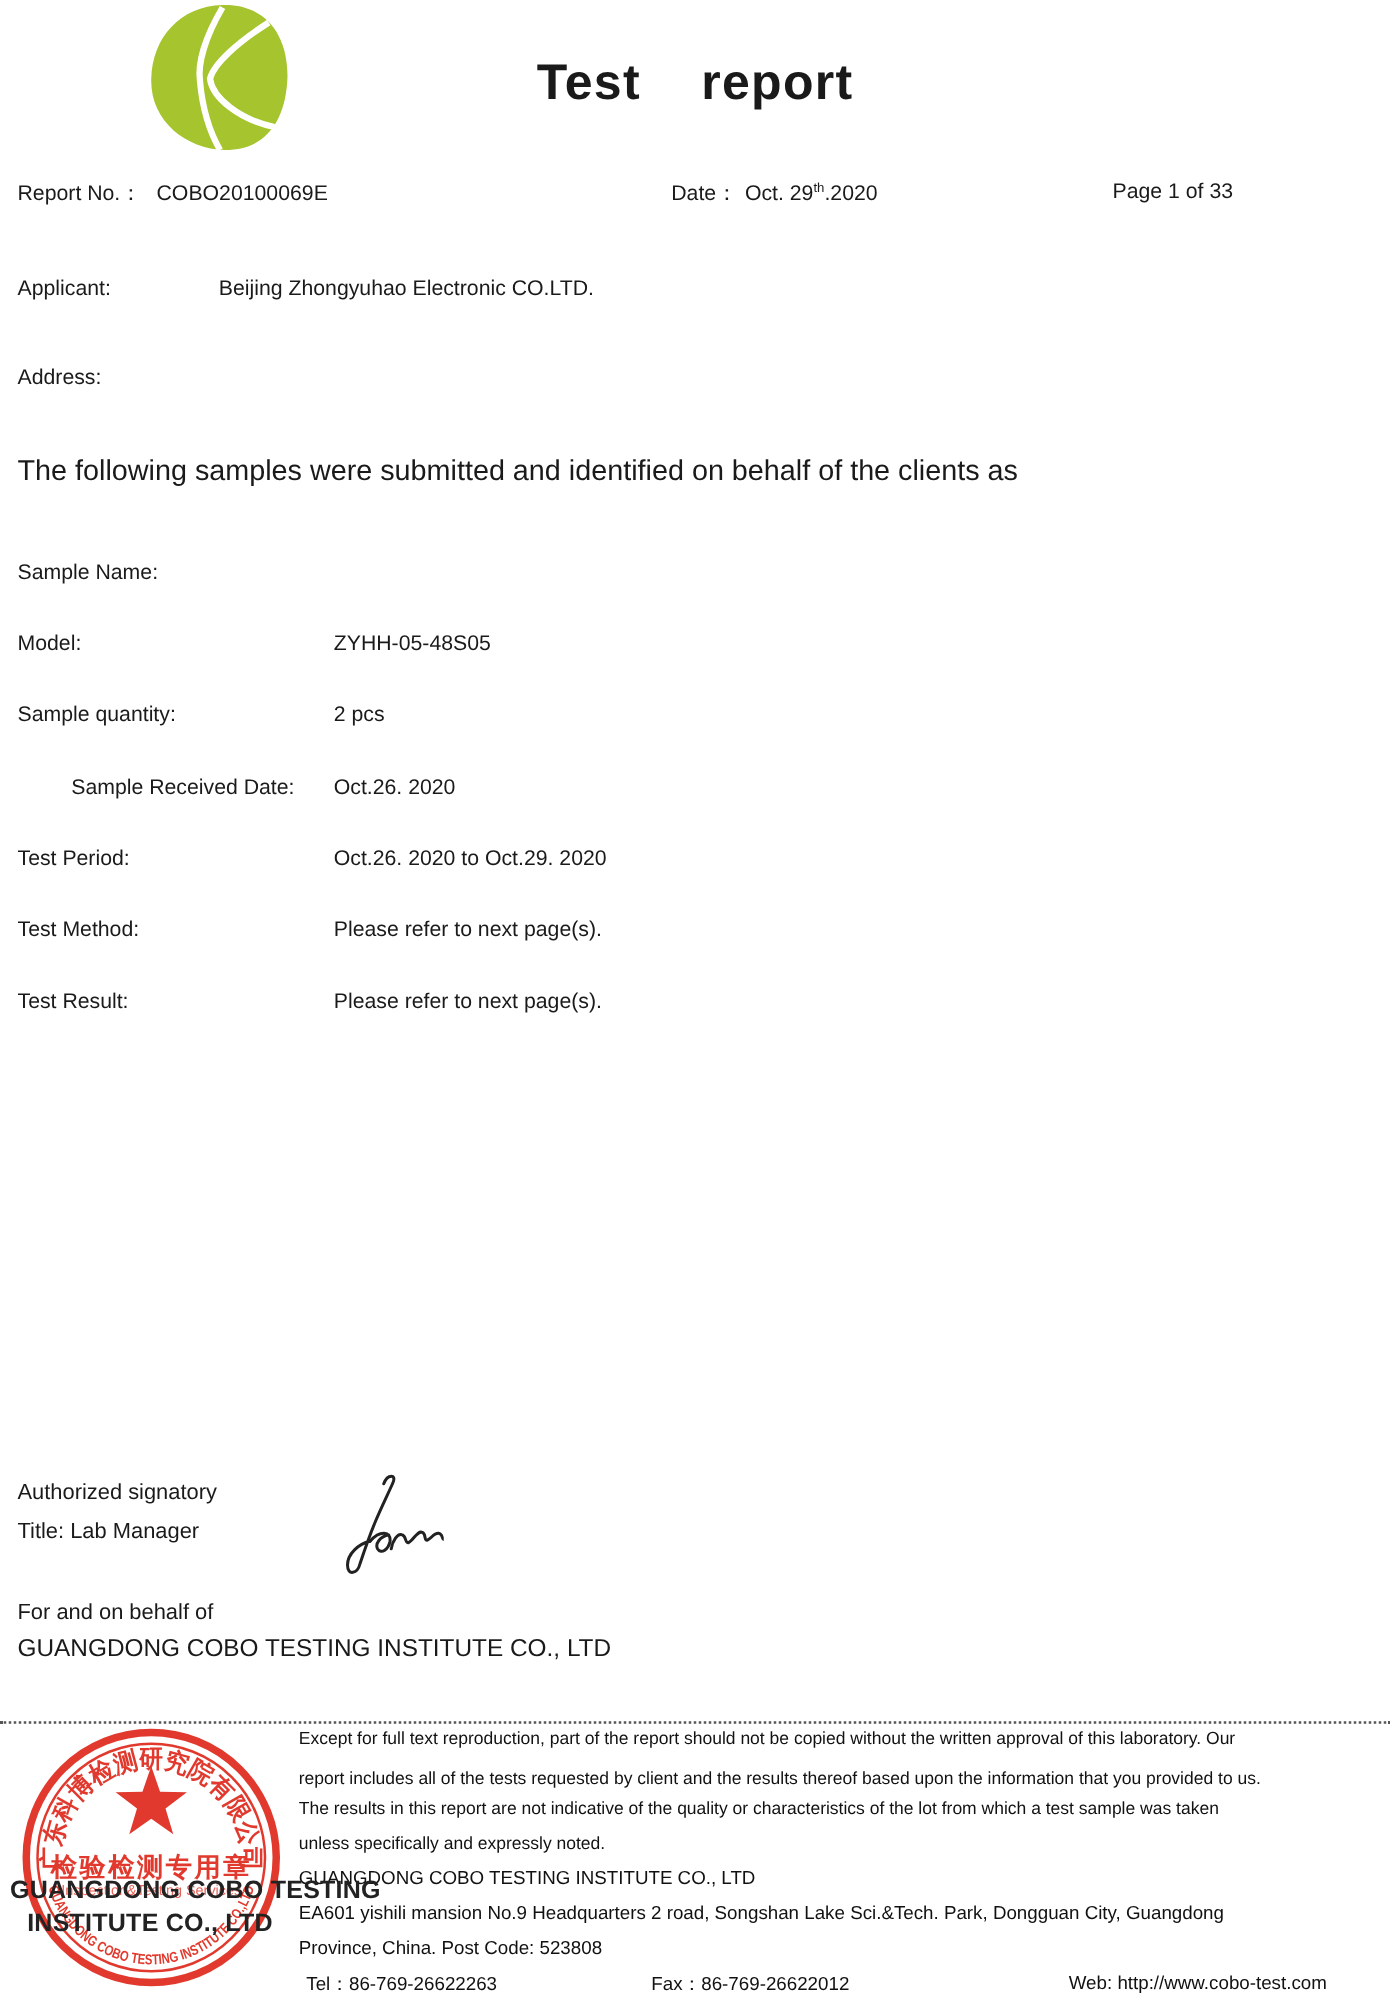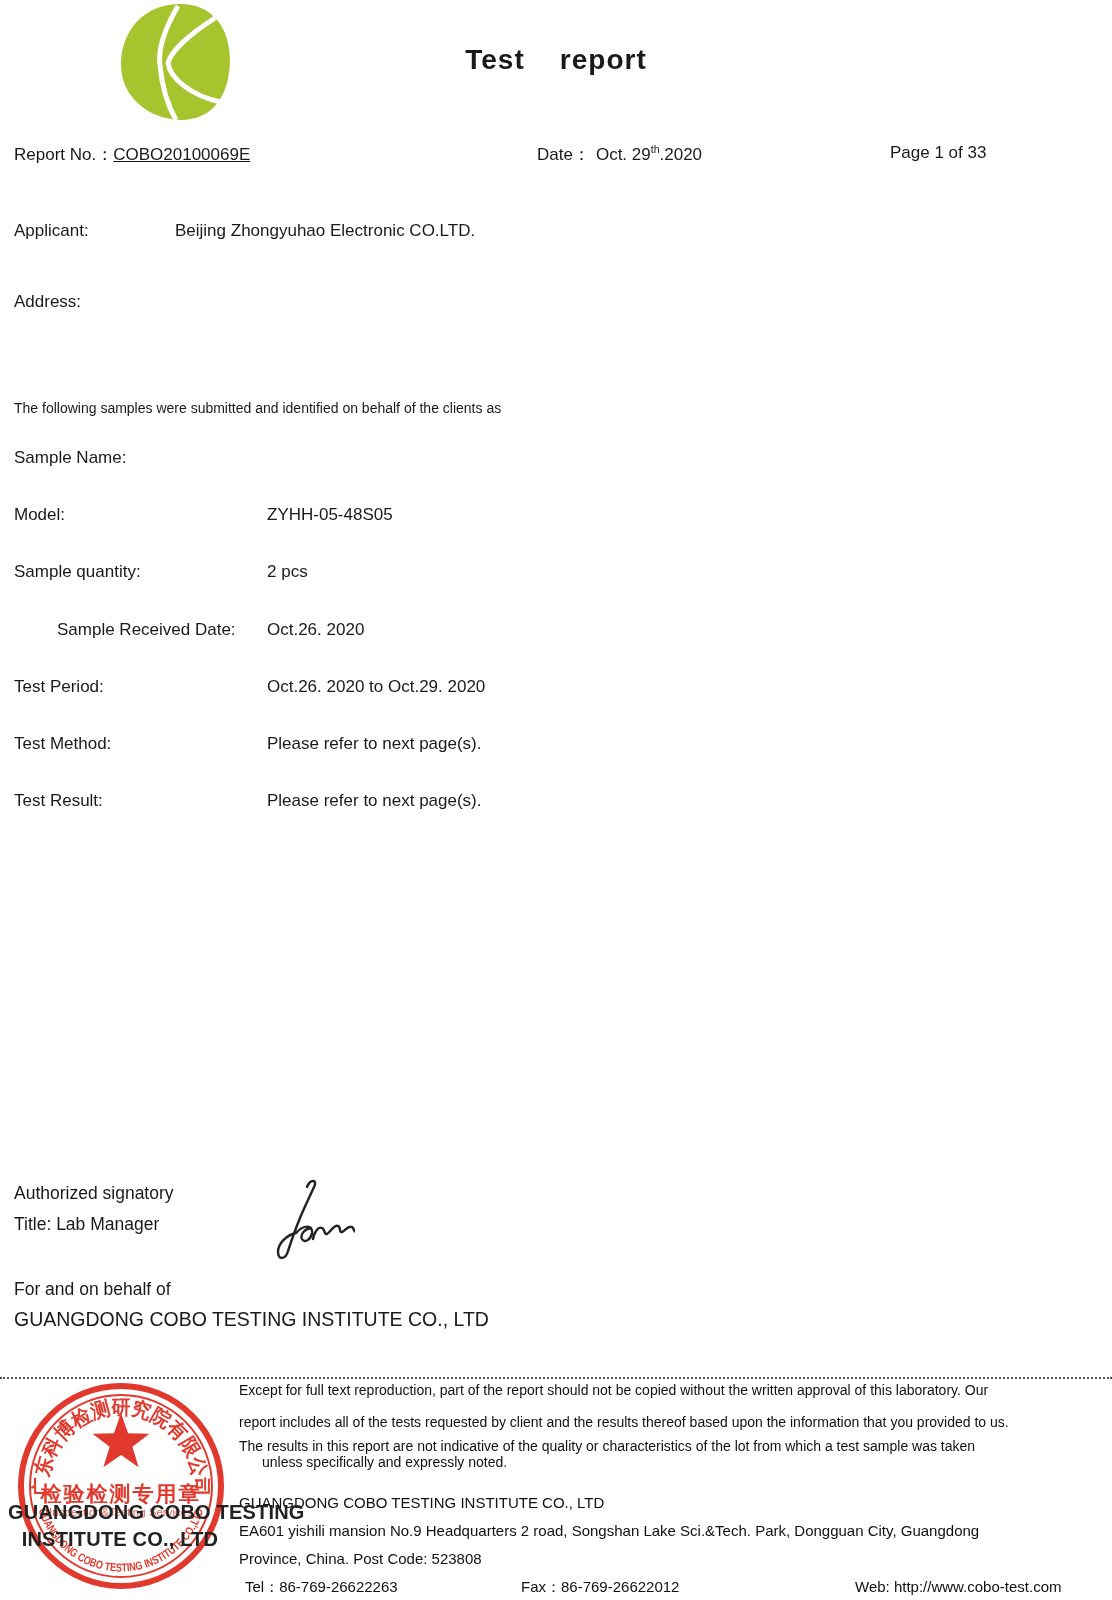--- a/index.html
+++ b/index.html
@@ -9,30 +9,30 @@
     background:#ffffff;
     margin:0 auto;
     font-family:"Liberation Sans","DejaVu Sans",sans-serif;
     color:#1a1a1a;
     overflow:hidden;
   }
   .abs{position:absolute;}
   .doc-title{
     left:0;top:44px;width:1112px;
     text-align:center;
-    font-size:28px;font-weight:bold;
+    font-size:40px;font-weight:bold;
     white-space:pre;
     letter-spacing:1px;
   }
   .meta{font-size:17px;top:143px;white-space:nowrap;}
-  .meta .val{text-decoration:underline;}
+  .meta .val{margin-left:12px;}
   sup{font-size:0.62em;vertical-align:super;line-height:0;}
   .row-label{left:14px;font-size:17px;white-space:nowrap;}
   .row-value{font-size:17px;white-space:nowrap;}
-  .intro{left:14px;top:400px;font-size:14px;white-space:nowrap;}
+  .intro{left:14px;top:363px;font-size:23px;white-space:nowrap;}
   .sig-line{left:14px;font-size:17.5px;white-space:nowrap;}
   .sig-company{left:14px;top:1308px;font-size:19.5px;white-space:nowrap;}
   .dotted-sep{
     left:0;top:1377px;width:1112px;height:0;
     border-top:2px dotted #555;
   }
   .footer-block{left:239px;top:1382px;width:860px;}
   .f-line{position:absolute;left:0;white-space:nowrap;}
   .f-disc{font-size:14px;color:#111;}
   .f-info{font-size:15px;color:#111;}
@@ -125,21 +125,21 @@
     <text x="113" y="136" text-anchor="middle" font-size="11.5" fill="#df2b1e" opacity="0.8">Inspection&amp;Testing Services</text>
     <text font-size="11.5" font-weight="bold" fill="#df2b1e">
       <textPath href="#arcBottom" startOffset="50%" text-anchor="middle" textLength="220" lengthAdjust="spacingAndGlyphs">GUANGDONG COBO TESTING INSTITUTE CO.,LTD</textPath>
     </text>
   </svg>
 
   <div class="abs footer-block">
     <div class="f-line f-disc" style="top:0;">Except for full text reproduction, part of the report should not be copied without the written approval of this laboratory. Our</div>
     <div class="f-line f-disc" style="top:32px;">report includes all of the tests requested by client and the results thereof based upon the information that you provided to us.</div>
     <div class="f-line f-disc" style="top:56px;">The results in this report are not indicative of the quality or characteristics of the lot from which a test sample was taken</div>
-    <div class="f-line f-disc" style="top:72px;margin-left:23px;">unless specifically and expressly noted.</div>
+    <div class="f-line f-disc" style="top:84px;">unless specifically and expressly noted.</div>
     <div class="f-line f-info" style="top:112px;">GUANGDONG COBO TESTING INSTITUTE CO., LTD</div>
     <div class="f-line f-info" style="top:140px;">EA601 yishili mansion No.9 Headquarters 2 road, Songshan Lake Sci.&amp;Tech. Park, Dongguan City, Guangdong</div>
     <div class="f-line f-info" style="top:168px;">Province, China. Post Code: 523808</div>
     <div class="f-line f-info" style="top:196px;left:6px;">Tel：86-769-26622263</div>
     <div class="f-line f-info" style="top:196px;left:282px;">Fax：86-769-26622012</div>
     <div class="f-line f-info" style="top:196px;left:588px;margin-left:28px;">Web: http://www.cobo-test.com</div>
   </div>
 
 </div>
 

